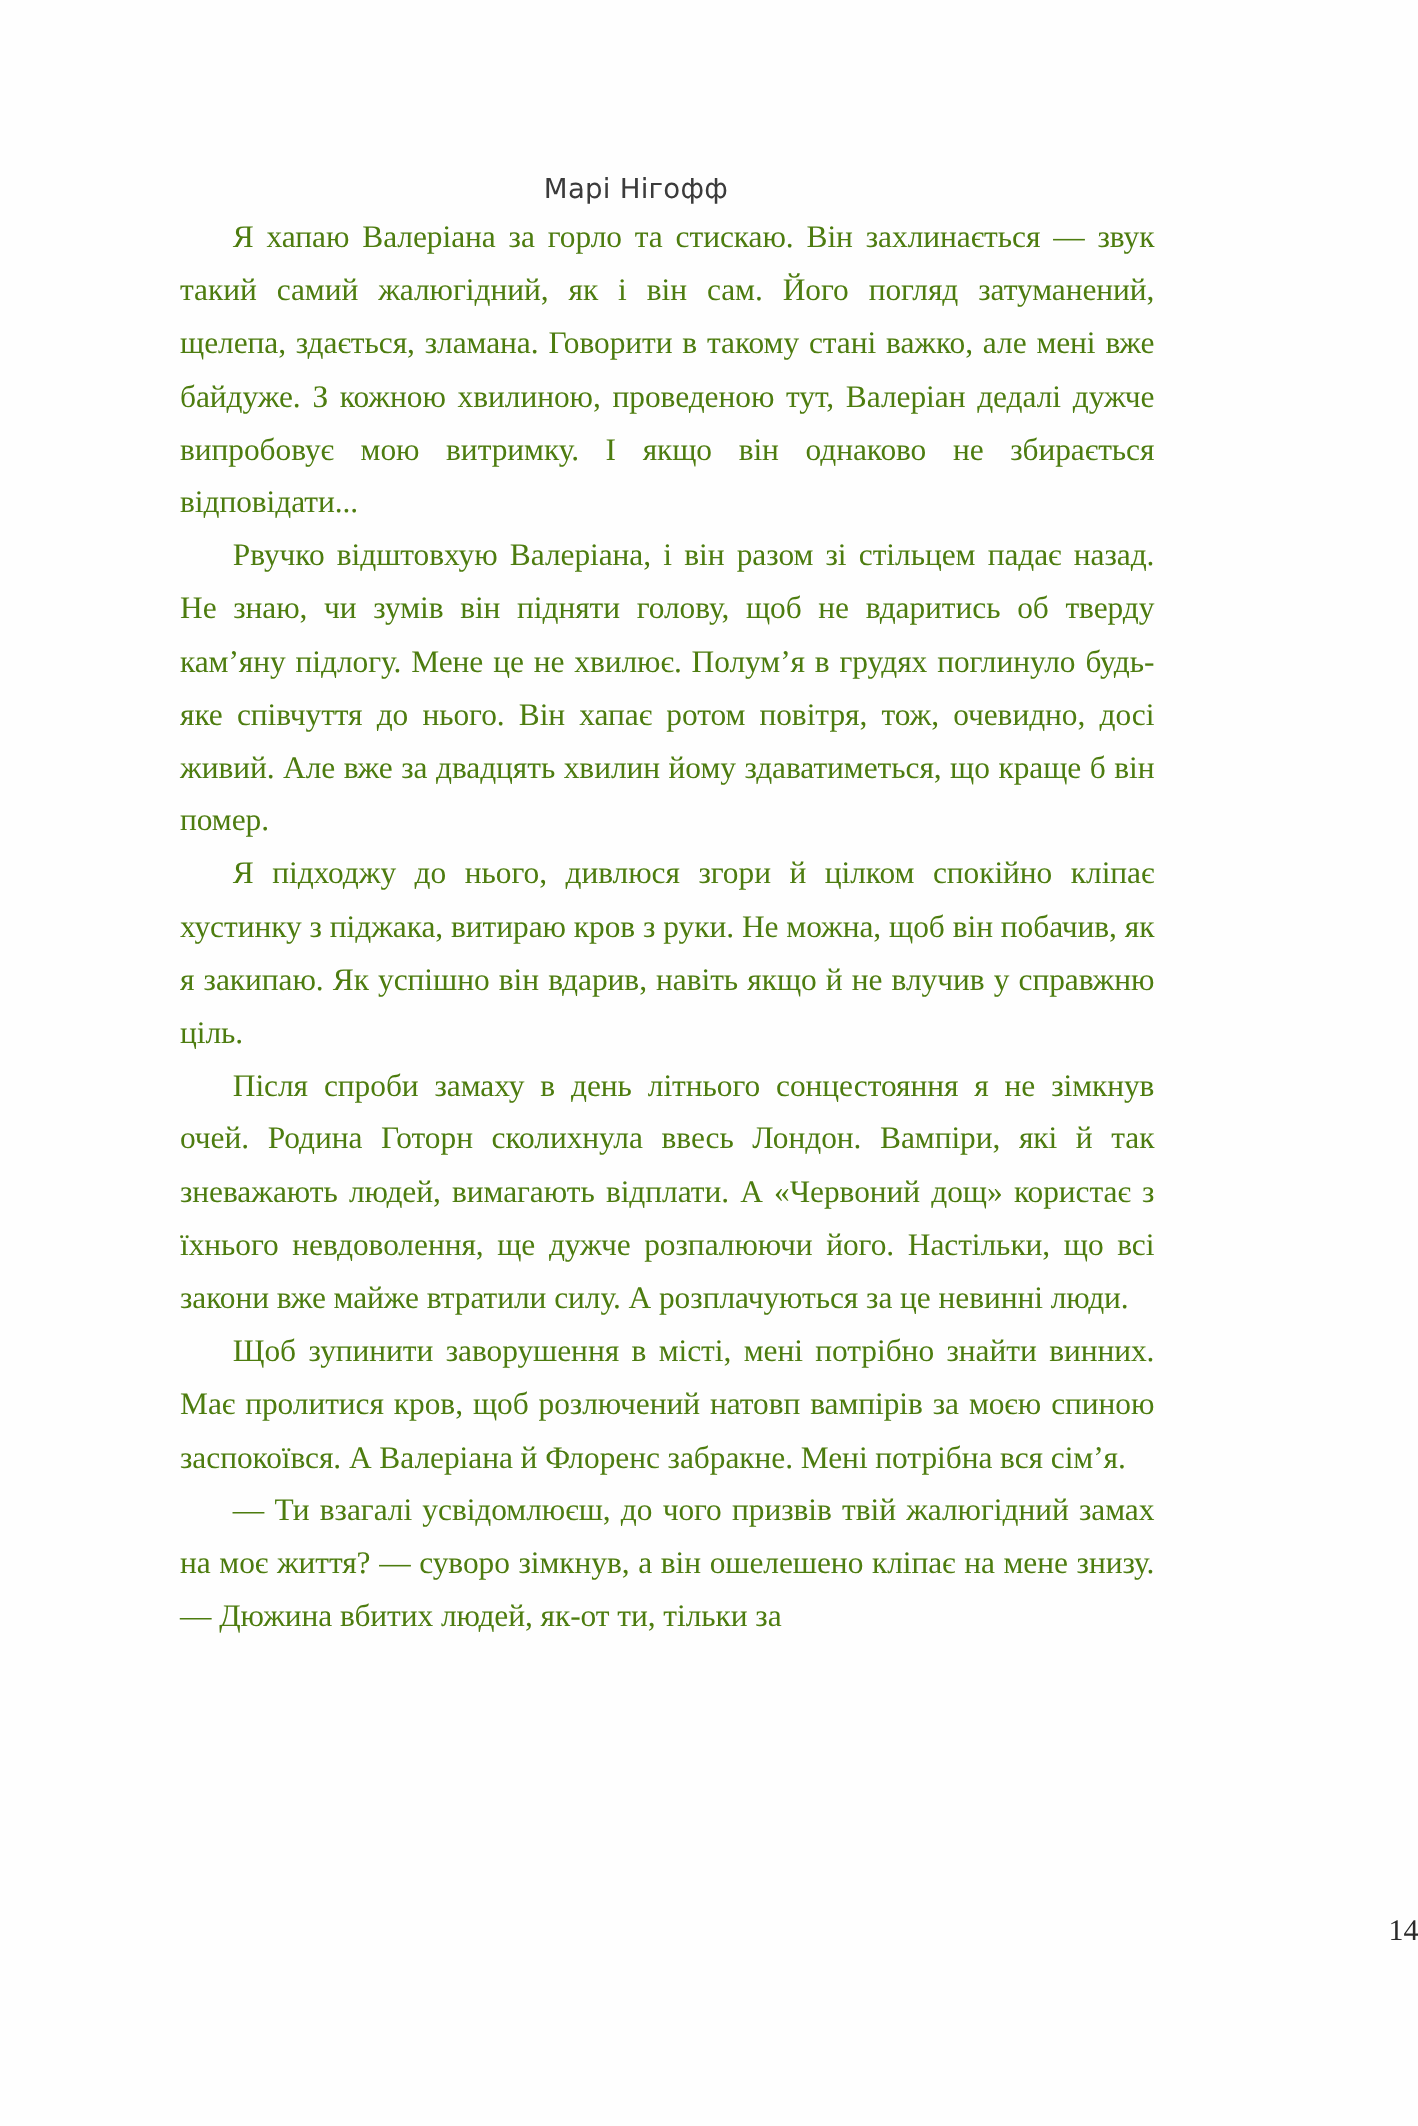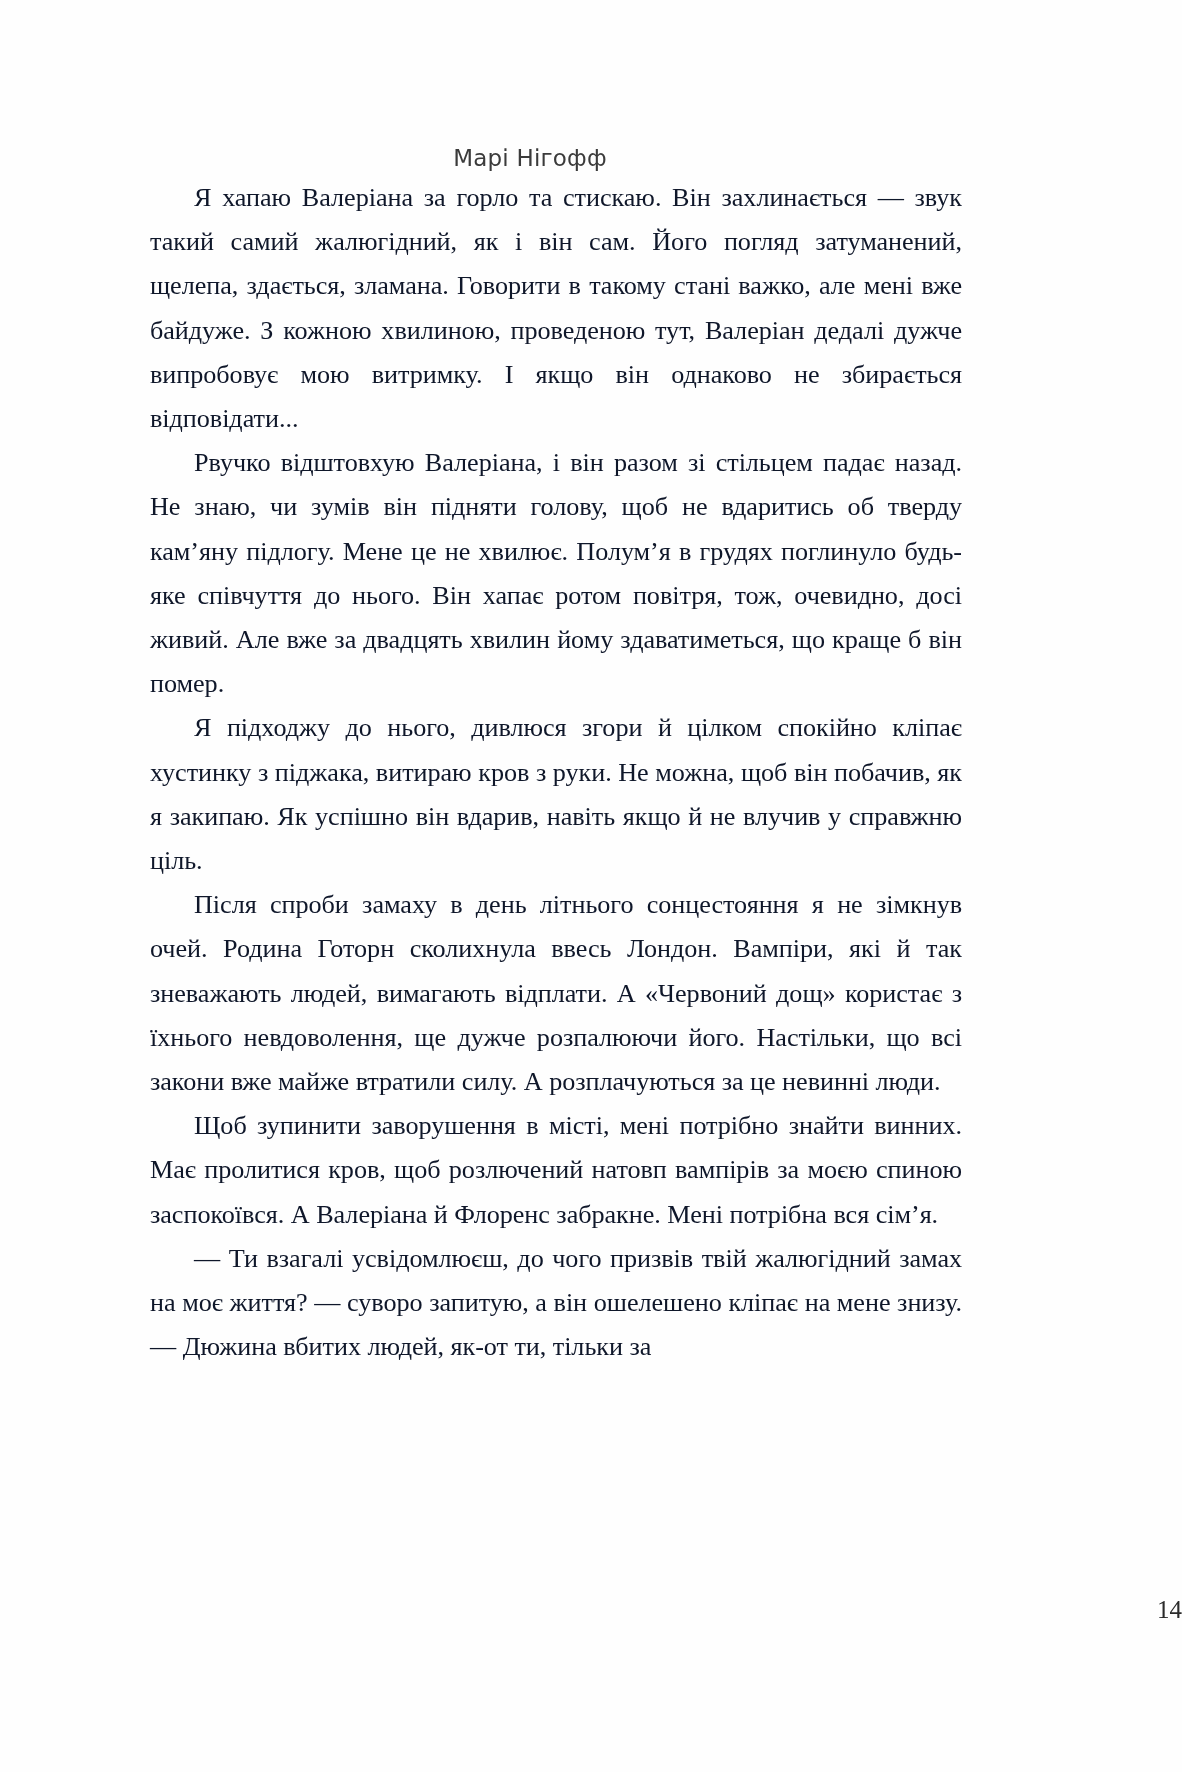--- a/index.html
+++ b/index.html
@@ -50,21 +50,21 @@
   .para {
     margin: 0;
     text-align: justify;
     text-align-last: left;
     font-size: 26.2px;
     line-height: 44.2px;
     letter-spacing: -0.05px;
     word-spacing: 0px;
     text-indent: 44px;
     hyphens: manual;
-    color: #0f172a;
+    color: #4d7c0f;
   }
 
   
   .folio {
     position: absolute;
     top: 1596px;
     left: 0;
     width: 1182px;
     text-align: right;
     font-size: 25px;
@@ -78,18 +78,18 @@
 <div class="page">
 
   <div class="running-header">Марі Нігофф</div>
 
   <div class="text-block">
     <p class="para">Я хапаю Валеріана за горло та стискаю. Він захлинається — звук такий самий жалюгідний, як і він сам. Його погляд затуманений, щелепа, здається, зламана. Говорити в такому стані важко, але мені вже байдуже. З кожною хвилиною, проведеною тут, Валеріан дедалі дужче випробовує мою витримку. І якщо він однаково не збирається відповідати...</p>
     <p class="para">Рвучко відштовхую Валеріана, і він разом зі стільцем падає назад. Не знаю, чи зумів він підняти голову, щоб не вдаритись об тверду кам’яну підлогу. Мене це не хвилює. Полум’я в грудях поглинуло будь-яке співчуття до нього. Він хапає ротом повітря, тож, очевидно, досі живий. Але вже за двадцять хвилин йому здаватиметься, що краще б він помер.</p>
     <p class="para">Я підходжу до нього, дивлюся згори й цілком спокійно кліпає хустинку з піджака, витираю кров з руки. Не можна, щоб він побачив, як я закипаю. Як успішно він вдарив, навіть якщо й не влучив у справжню ціль.</p>
     <p class="para">Після спроби замаху в день літнього сонцестояння я не зімкнув очей. Родина Готорн сколихнула ввесь Лондон. Вампіри, які й так зневажають людей, вимагають відплати. А «Червоний дощ» користає з їхнього невдоволення, ще дужче розпалюючи його. Настільки, що всі закони вже майже втратили силу. А розплачуються за це невинні люди.</p>
     <p class="para">Щоб зупинити заворушення в місті, мені потрібно знайти винних. Має пролитися кров, щоб розлючений натовп вампірів за моєю спиною заспокоївся. А Валеріана й Флоренс забракне. Мені потрібна вся сім’я.</p>
-    <p class="para">— Ти взагалі усвідомлюєш, до чого призвів твій жалюгідний замах на моє життя? — суворо запитую, а він ошелешено кліпає на мене знизу. — Дюжина вбитих людей, як-от ти, тільки за</p>
+    <p class="para">— Ти взагалі усвідомлюєш, до чого призвів твій жалюгідний замах на моє життя? — суворо зімкнув, а він ошелешено кліпає на мене знизу. — Дюжина вбитих людей, як-от ти, тільки за</p>
   </div>
 
   <div class="folio">14</div>
 
 </div>
 
 </body></html>

